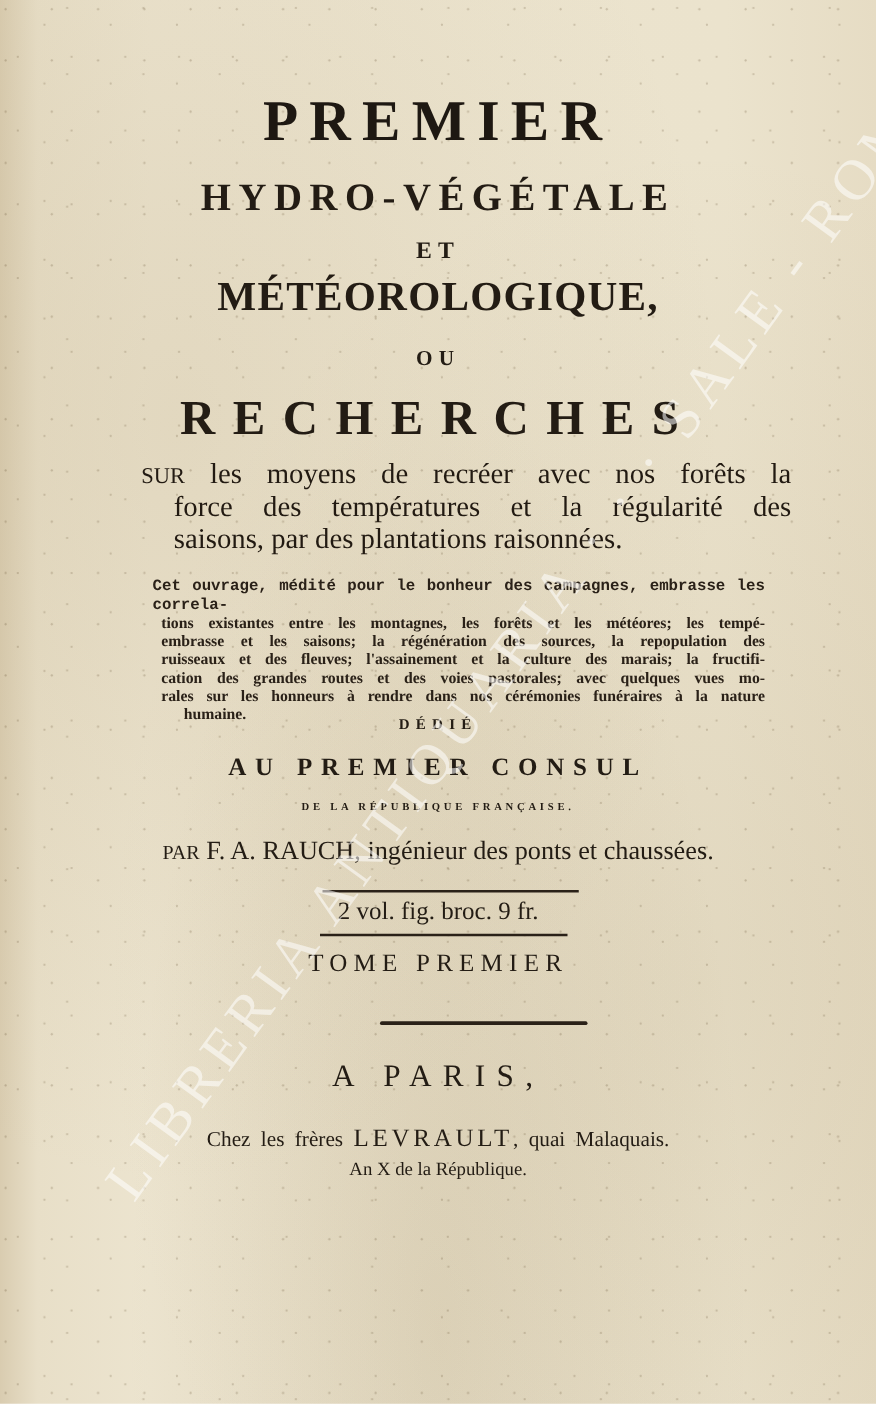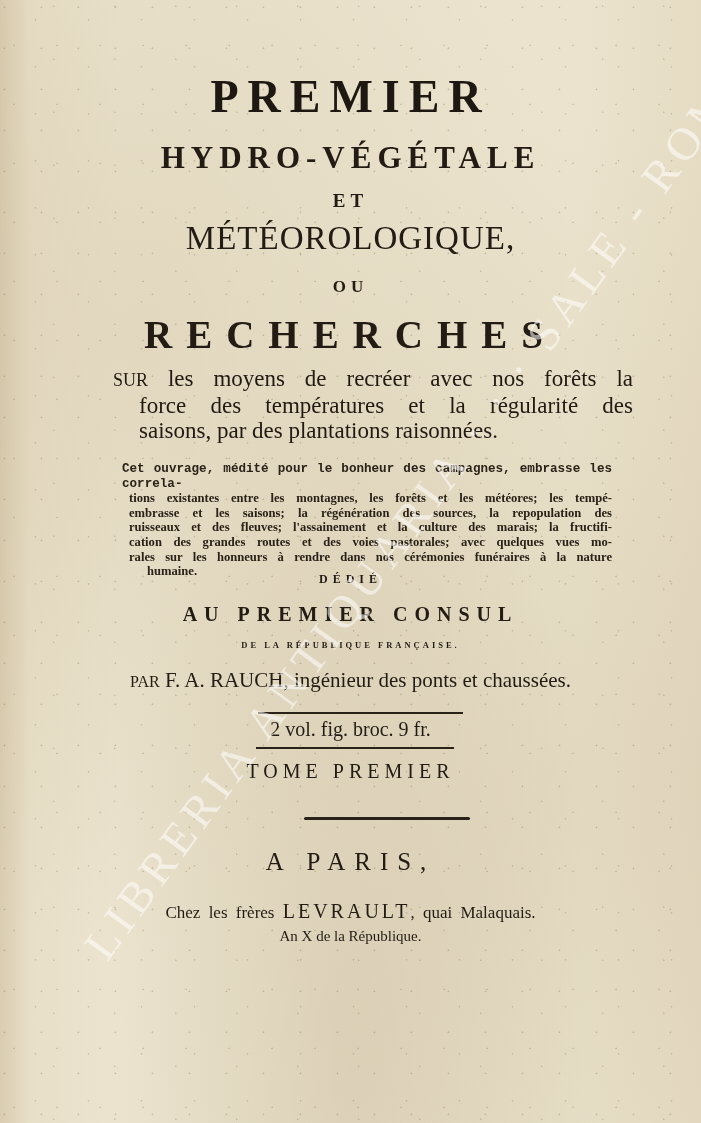--- a/index.html
+++ b/index.html
@@ -21,21 +21,21 @@
       radial-gradient(circle at 67% 42%, rgba(90,70,40,0.3) 0.6px, transparent 1.2px),
       radial-gradient(circle at 33% 77%, rgba(90,70,40,0.3) 0.6px, transparent 1.2px),
       radial-gradient(circle at 88% 12%, rgba(90,70,40,0.3) 0.6px, transparent 1.2px);
     background-size: 37px 41px, 53px 47px, 43px 59px, 61px 53px;
     opacity:0.7;
   }
   .line { position:absolute; left:0; width:701px; text-align:center; white-space:nowrap; }
   .t-harmonie { top:70px; font-size:46px; letter-spacing:9px; font-weight:bold; color:#1e1812; }
   .t-hydro { top:140px; font-size:31px; letter-spacing:6px; font-weight:bold; }
   .t-et { top:190px; font-size:19px; letter-spacing:5px; font-weight:bold; }
-  .t-meteo { top:220px; font-size:33px; letter-spacing:1px; font-weight:normal; }
+  .t-meteo { top:220px; font-size:33px; letter-spacing:1px; font-weight:bold; }
   .t-ou { top:277px; font-size:17px; letter-spacing:5px; font-weight:bold; }
   .t-recherches { top:312px; font-size:39px; letter-spacing:14px; font-weight:bold; }
   .sub { position:absolute; left:113px; width:520px; font-size:23px; line-height:25px; color:#221a12; }
   .sub .sc { font-size:18px; }
   .sub .l1 { display:block; text-align:justify; text-align-last:justify; }
   .sub .l2 { display:block; padding-left:26px; text-align:justify; text-align-last:justify; }
   .sub .l3 { display:block; padding-left:26px; }
   .para { position:absolute; left:122px; top:462px; width:490px; font-size:12.6px; line-height:14.6px; text-align:justify; font-weight:bold; color:#2a2118; }
   .para span { display:block; text-align:justify; text-align-last:justify; }
   .para span.first { text-indent:0;font-family:Liberation Mono, monospace; }

